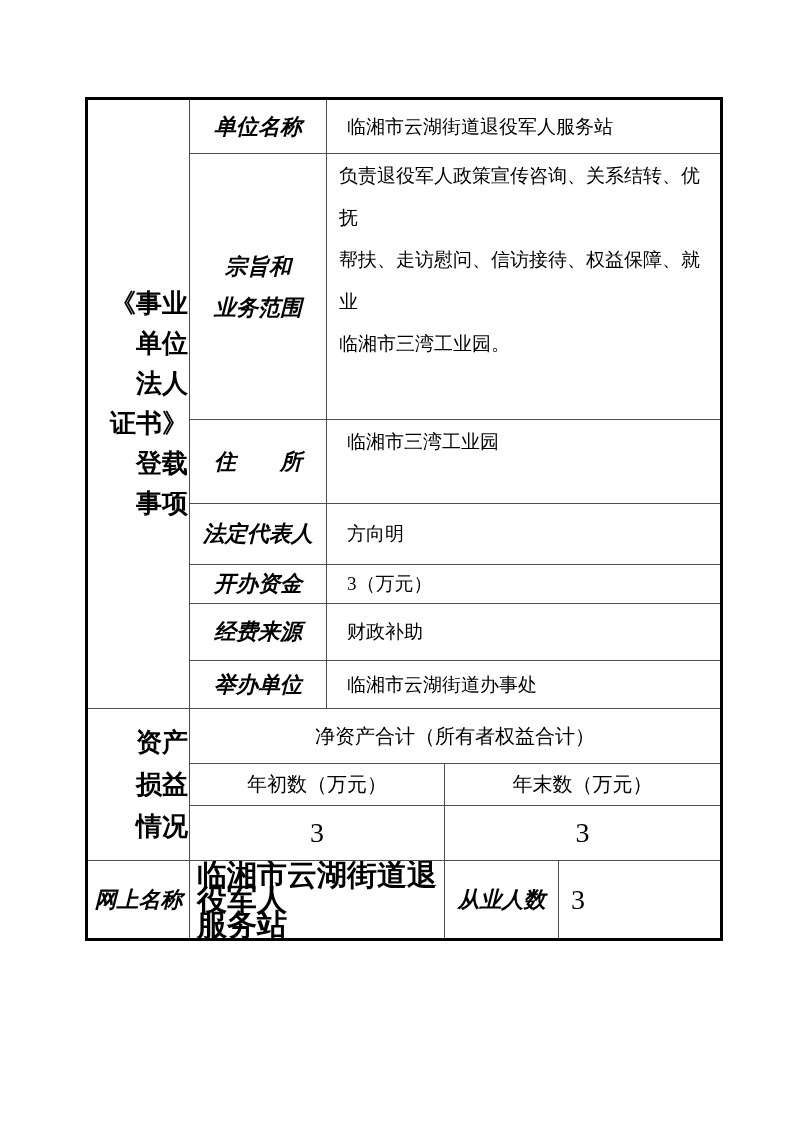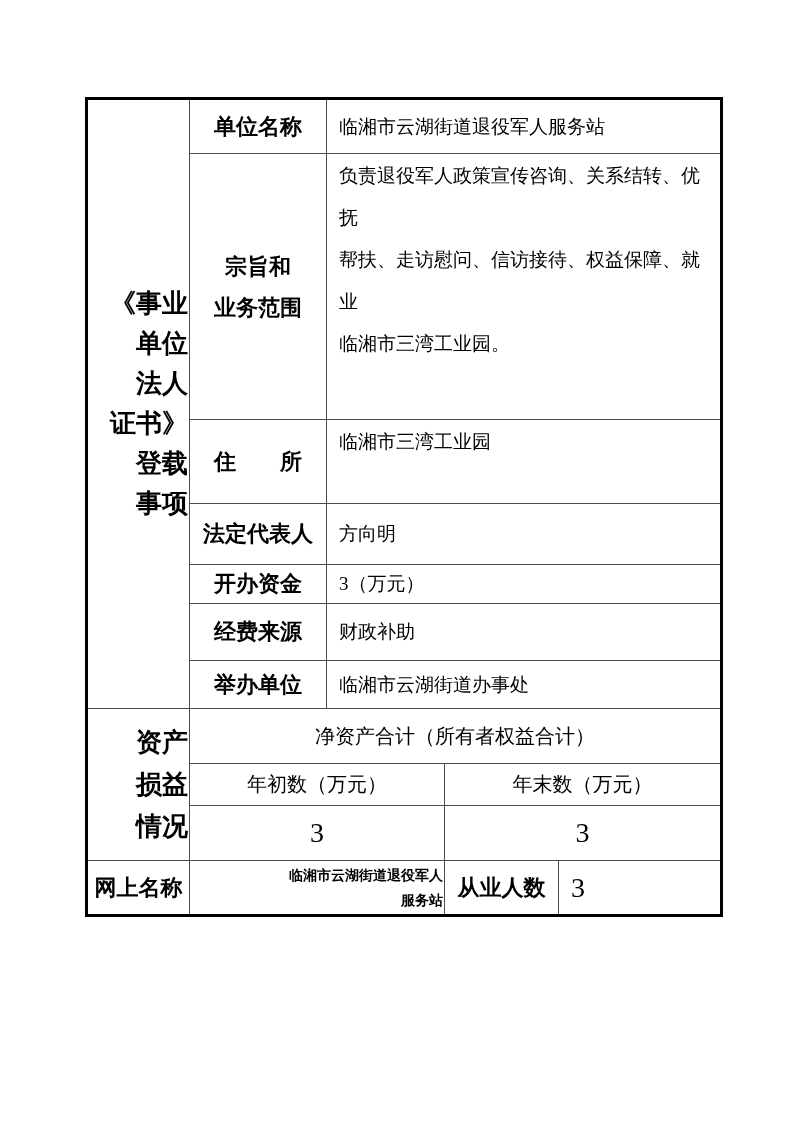--- a/index.html
+++ b/index.html
@@ -41,31 +41,32 @@
   }
   .hdr-assets {
     line-height: 42px;
   }
   
   .lbl {
     font-weight: bold;
     font-size: 22px;
     text-align: center;
     vertical-align: middle;
+    font-style: italic;
   }
   .lbl-multi {
     white-space: pre-line;
     line-height: 41px;
   }
   
   .val {
     font-size: 19px;
     text-align: left;
     vertical-align: middle;
-    padding: 0 8px 0 12px;
+    padding: 0 8px 0 20px;
   }
   .val-top {
     vertical-align: top;
     padding-top: 9px;
   }
   .val-purpose {
     vertical-align: top;
     white-space: pre-line;
     line-height: 42px;
     padding: 1px 8px 0 12px;
@@ -84,24 +85,24 @@
   }
   .staff-val {
     font-size: 28px;
     text-align: left;
     vertical-align: middle;
     padding-left: 12px;
   }
   
   .online-val {
     font-weight: bold;
-    font-size: 14px;
+    font-size: 30px;
     line-height: 25px;
     white-space: pre-line;
-    text-align: right;
+    text-align: left;
     vertical-align: middle;
     padding-left: 7px;
   }
 </style>
 </head>
 <body>
 
 <div class="page">
   <table class="form">
     <colgroup>

